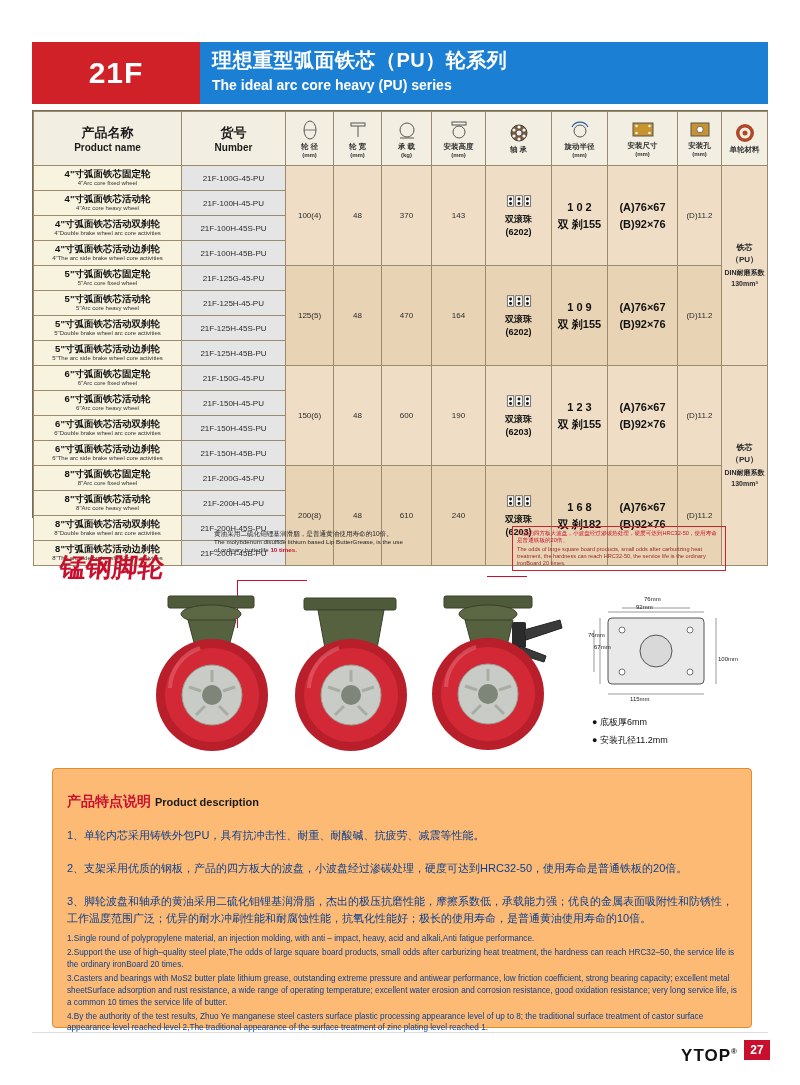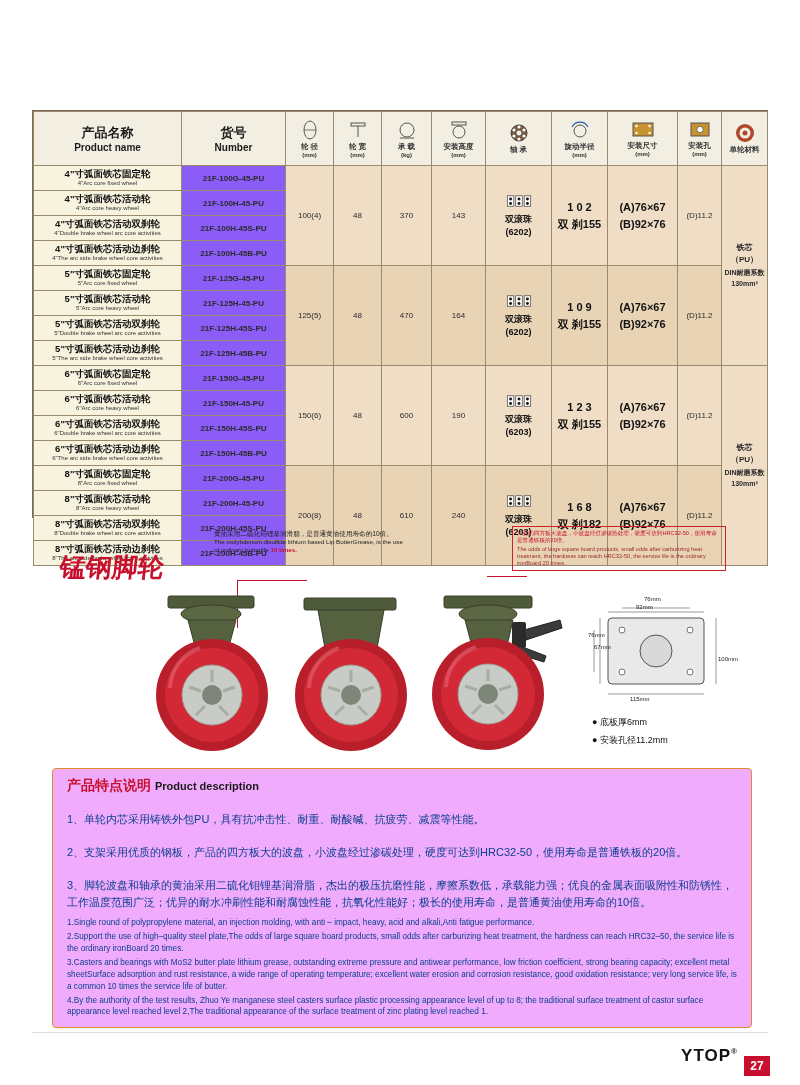--- a/index.html
+++ b/index.html
@@ -50,21 +50,21 @@
   .th-head .cn { font-size:13px; font-weight:bold; color:#1a1a1a; }
   .th-head .en { font-size:10px; font-weight:bold; color:#1a1a1a; }
   .icon-cell { background:#f2efe2; }
   .icon-cell .lbl-cn { font-size:7.5px; color:#333; display:block; line-height:1.1; }
   .icon-cell .lbl-en { font-size:6px; color:#333; display:block; }
   .name-cell {
     background:#f7f3df; text-align:left; padding:1px 4px; height:25px;
   }
   .name-cell .n-cn { font-size:9.5px; font-weight:bold; color:#111; display:block; line-height:1.15; }
   .name-cell .n-en { font-size:6px; color:#333; display:block; line-height:1.05; }
-  .num-cell { background:#8b5cf6; font-size:9px; font-weight:bold; color:#111; }
+  .num-cell { background:#e5e5e5; font-size:9px; font-weight:normal; color:#111; }
   .g1 { background:#efddc6; }
   .g2 { background:#e8d3b4; }
   .g3 { background:#efddc6; }
   .g4 { background:#e8d3b4; }
   .merged { font-size:10px; font-weight:normal; color:#111; }
   .bearing { font-size:9px; font-weight:bold; color:#111; line-height:1.4; }
   .mt { font-size:11px; font-weight:bold; color:#111; line-height:1.5; }
   .mat { background:#efddc6; font-size:8.5px; font-weight:bold; color:#111; line-height:1.6; }
   .bearing-icon {
     display:inline-block; width:26px; height:16px; margin-bottom:2px;
@@ -101,54 +101,63 @@
   .bullet-lines div { margin-bottom:5px; }
   .plate-dia {
     position:absolute; left:552px; top:78px; width:150px; height:104px;
   }
   .dim-txt { position:absolute; font-size:6px; color:#222; }
 
   
   .desc {
     position:absolute; left:52px; top:768px; width:700px; height:260px;
     border:1.5px solid #e08c2a; border-radius:4px;
-    background:#f0abfc; padding:8px 14px 10px 14px;
+    background:#fdba74; padding:24px 14px 10px 14px;
   }
   .desc h2 { margin:0 0 4px 0; font-size:14px; color:#c8102e; font-weight:bold; }
   .desc h2 .en { font-size:11px; color:#1a1a1a; margin-left:4px; }
   .desc .cn-line {
     font-size:11px; color:#0b3f8f; line-height:1.55; margin:16px 0 1px 0;
   }
   .desc .en-block {
     margin-top:6px; font-size:8.2px; color:#0b3f8f; line-height:1.45;
   }
 
   
   .footer {
     position:absolute; left:0; top:1040px; width:800px; height:45px;
   }
   .ytop {
     position:absolute; right:62px; top:6px;
     font-size:17px; font-weight:bold; color:#111; letter-spacing:1px;
   }
   .ytop sup { font-size:8px; }
   .pagenum {
-    position:absolute; right:30px; top:16px;
+    position:absolute; right:30px; top:0;
     width:26px; height:20px; background:#c8102e; color:#fff;
     font-size:12px; font-weight:bold; text-align:center; line-height:20px;
   }
   .footer-rule {
     position:absolute; left:32px; top:1032px; width:736px; height:1px; background:#ddd;
   }
 </style>
 </head>
 <body>
 
 <div class="page">
 
+  <div class="header">
+    <div class="header-left">
+      <span class="header-code">21F</span>
+    </div>
+    <div class="header-right">
+      <div class="header-cn">理想重型弧面铁芯（PU）轮系列</div>
+      <div class="header-en">The ideal arc core heavy (PU) series</div>
+    </div>
+  </div>
 
   <div class="table-wrap">
     <table class="spec">
       <colgroup>
         <col style="width:148px">
           <col style="width:104px">
           <col style="width:48px">
         <col style="width:48px">
           <col style="width:50px">
           <col style="width:54px">

